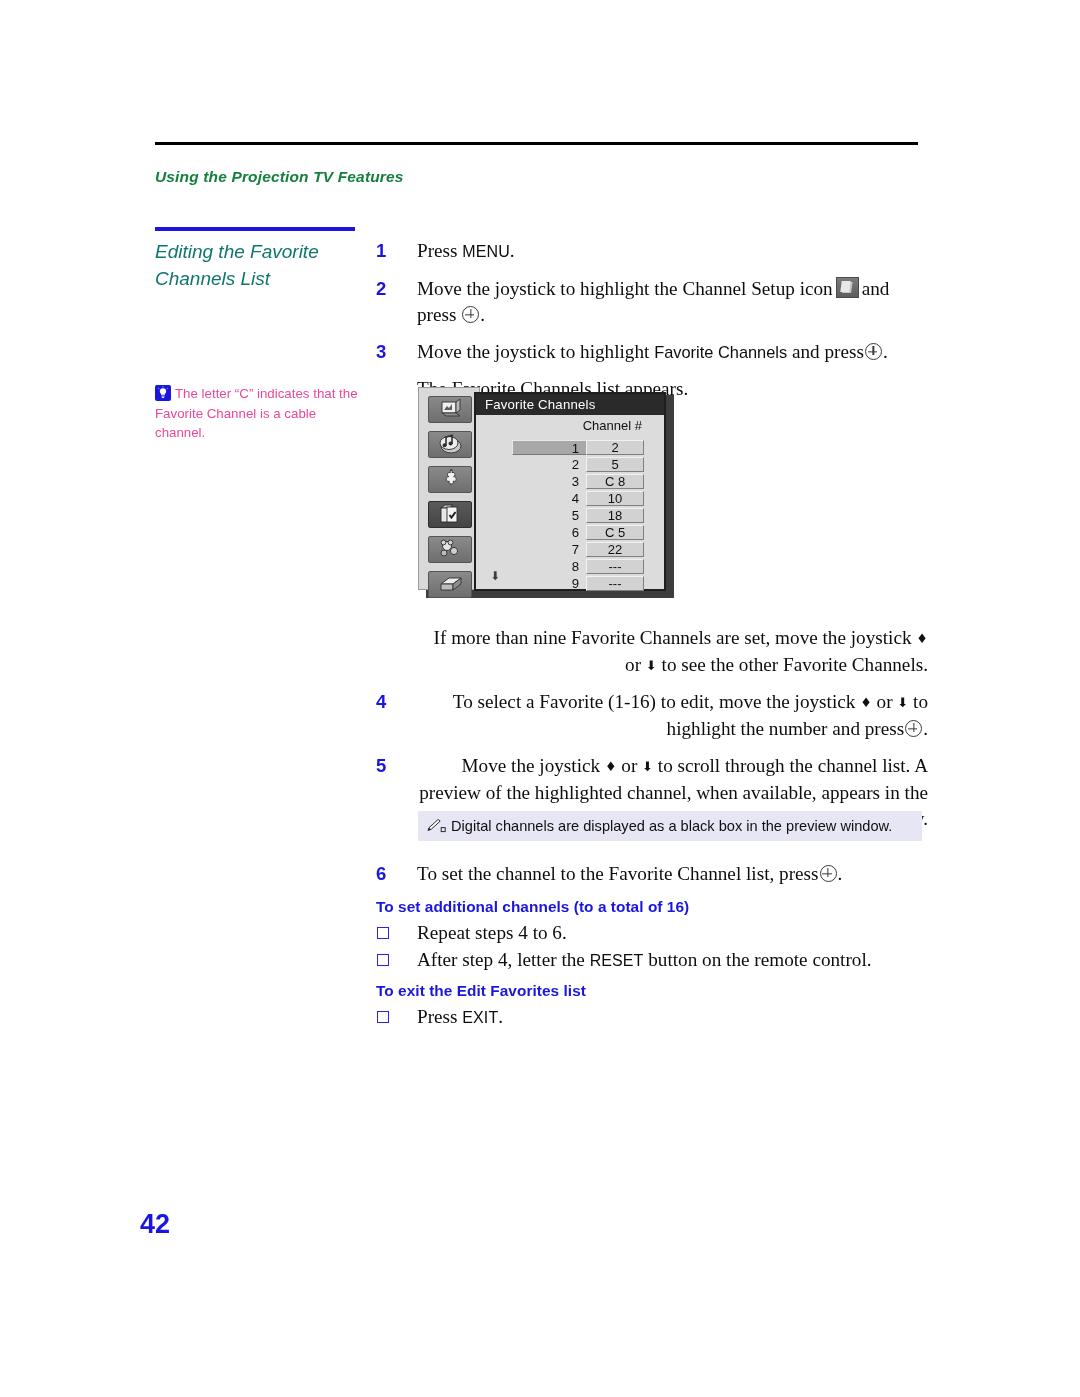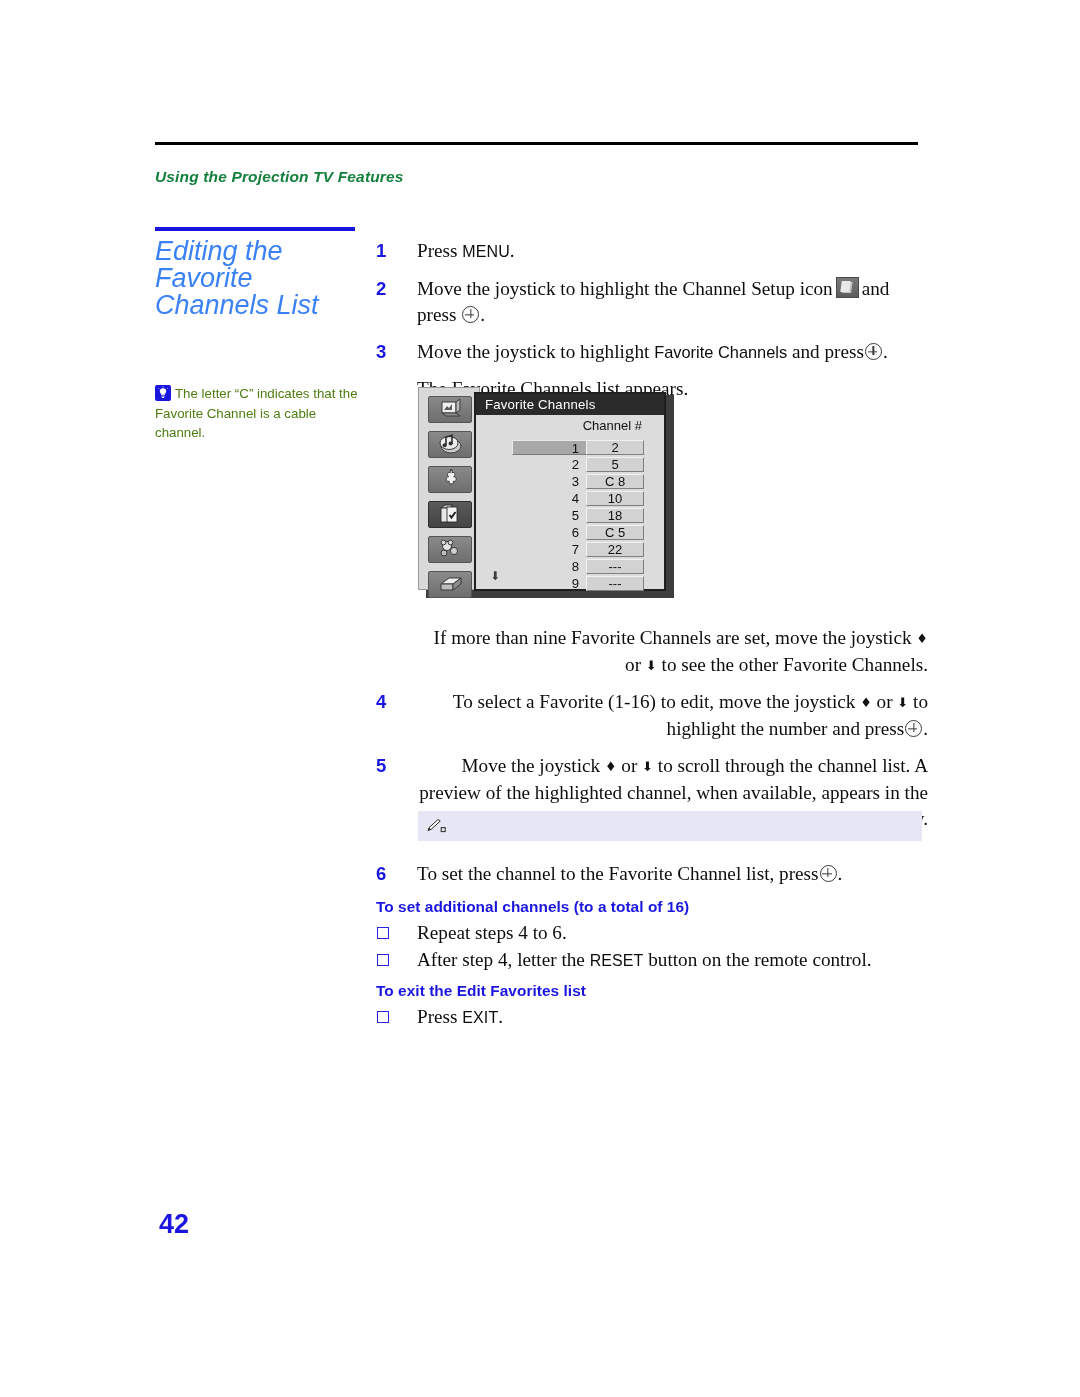--- a/index.html
+++ b/index.html
@@ -51,33 +51,33 @@
     height: 4px;
     background: #1a16e0;
   }
   .section-title {
     position: absolute;
     left: 155px; top: 238px;
     width: 215px;
     font-family: "Liberation Sans", sans-serif;
     font-style: italic;
     font-weight: 400;
-    font-size: 27px;
+    font-size: 19px;
     line-height: 27px;
-    color: #3b82f6;
+    color: #0f766e;
   }
 
   .tip {
     position: absolute;
     left: 155px; top: 384px;
     width: 212px;
     font-family: "Liberation Sans", sans-serif;
     font-size: 13.3px;
     line-height: 19.5px;
-    color: #4d7c0f;
+    color: #ec4899;
   }
   .tip-icon {
     display: inline-block;
     width: 16px;
     height: 16px;
     background: #1a16e0;
     border-radius: 2px;
     position: relative;
     vertical-align: -3px;
     margin-right: 4px;
@@ -341,21 +341,21 @@
   .box-bullet {
     position: absolute;
     left: 1px; top: 8px;
     width: 10px; height: 10px;
     border: 1.8px solid #2a24e2;
   }
 
   
   .page-num {
     position: absolute;
-    left: 159px; top: 1209px;
+    left: 140px; top: 1209px;
     font-family: "Liberation Sans", sans-serif;
     font-weight: bold;
     font-size: 27px;
     color: #1a16e0;
   }
 </style>
 </head>
 <body>
 
 <div class="page">
@@ -526,21 +526,21 @@
     </div>
   </div>
 
   <div class="note">
     <span class="note-icon">
       <svg width="19" height="14" viewBox="0 0 19 14">
         <path d="M1 11.5l3.2-1.2 9-8.2-2.1-1.6-9.1 8.2z" fill="#ffffff" stroke="#2a2a2a" stroke-width="1"></path>
         <path d="M1 11.5l1.2-2.8 1.9 1.6z" fill="#2a2a2a"></path>
         <rect x="14.2" y="8.6" width="4" height="4" fill="none" stroke="#2a2a2a" stroke-width="1"></rect>
       </svg>
-    </span>
+    </span><span>Digital channels are displayed as a black box in the preview window.</span>
   </div>
 
   <div class="tail">
     <div class="step">
       <span class="step-num">6</span><span>To set the channel to the Favorite Channel list, press</span><span class="press-sym"></span><span>.</span>
     </div>
 
     <div class="tail-head">To set additional channels (to a total of 16)</div>
     <div class="bullet-line">
       <span class="box-bullet"></span><span>Repeat steps 4 to 6.</span>

